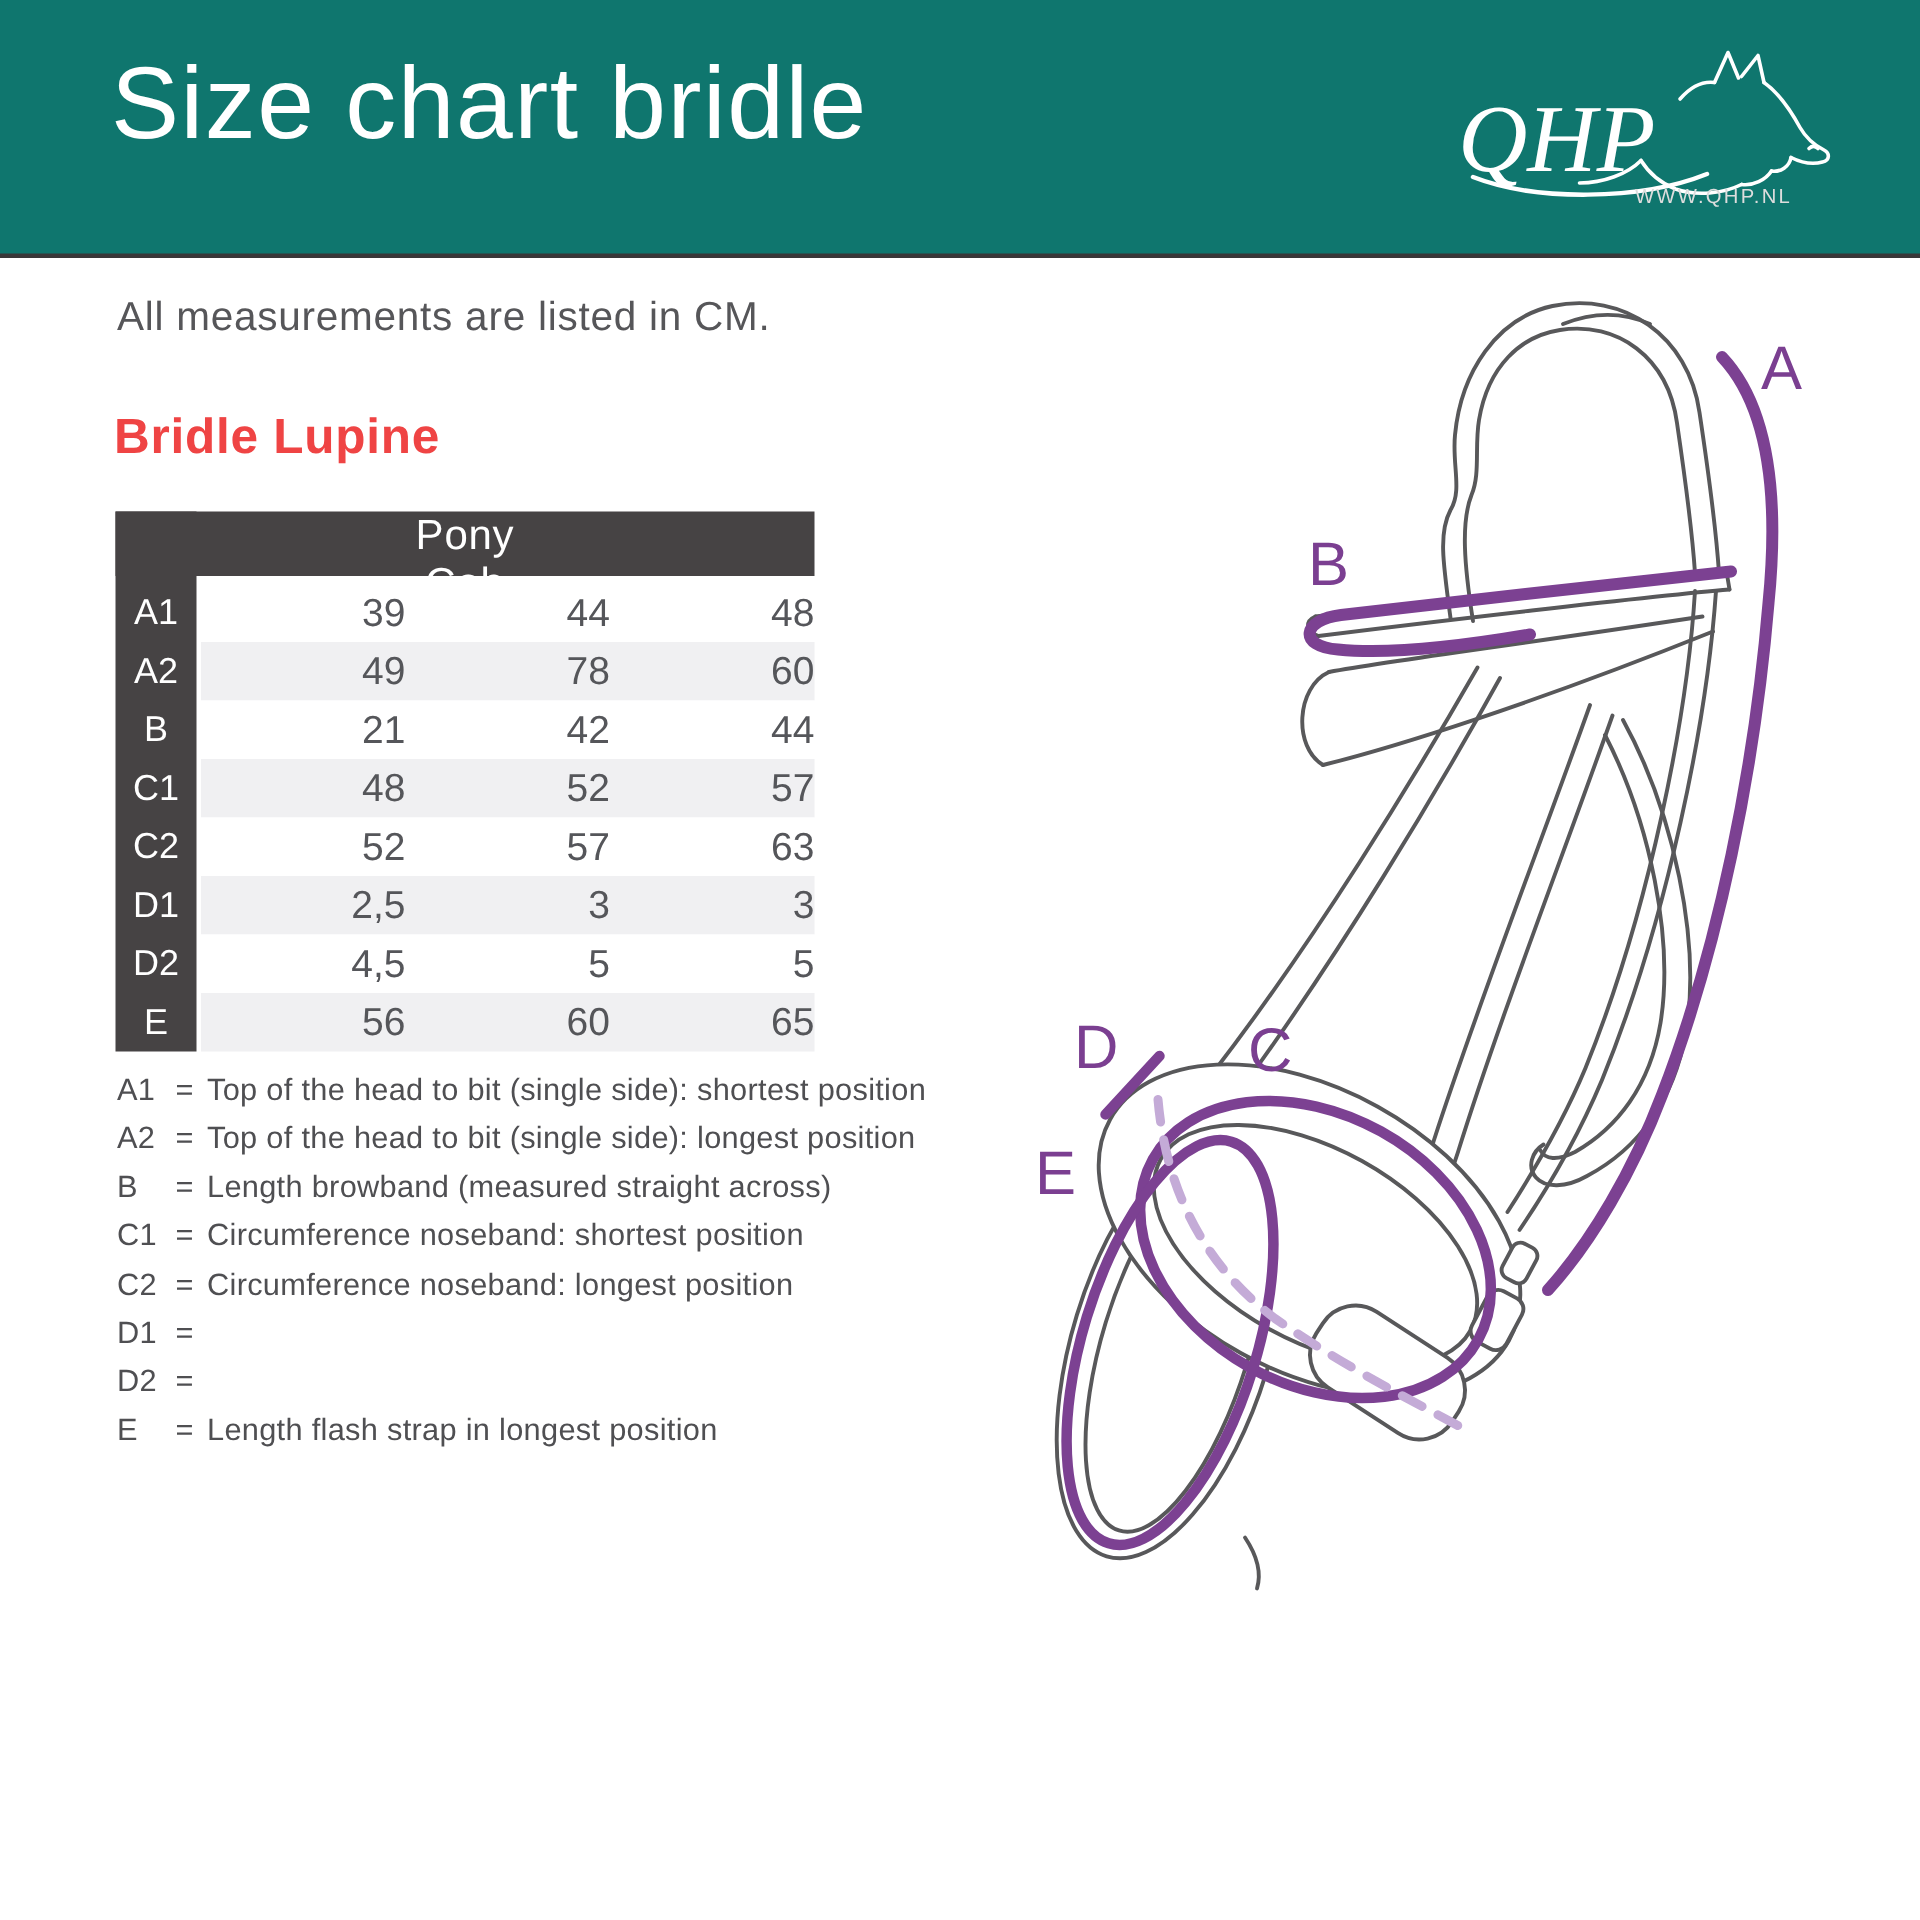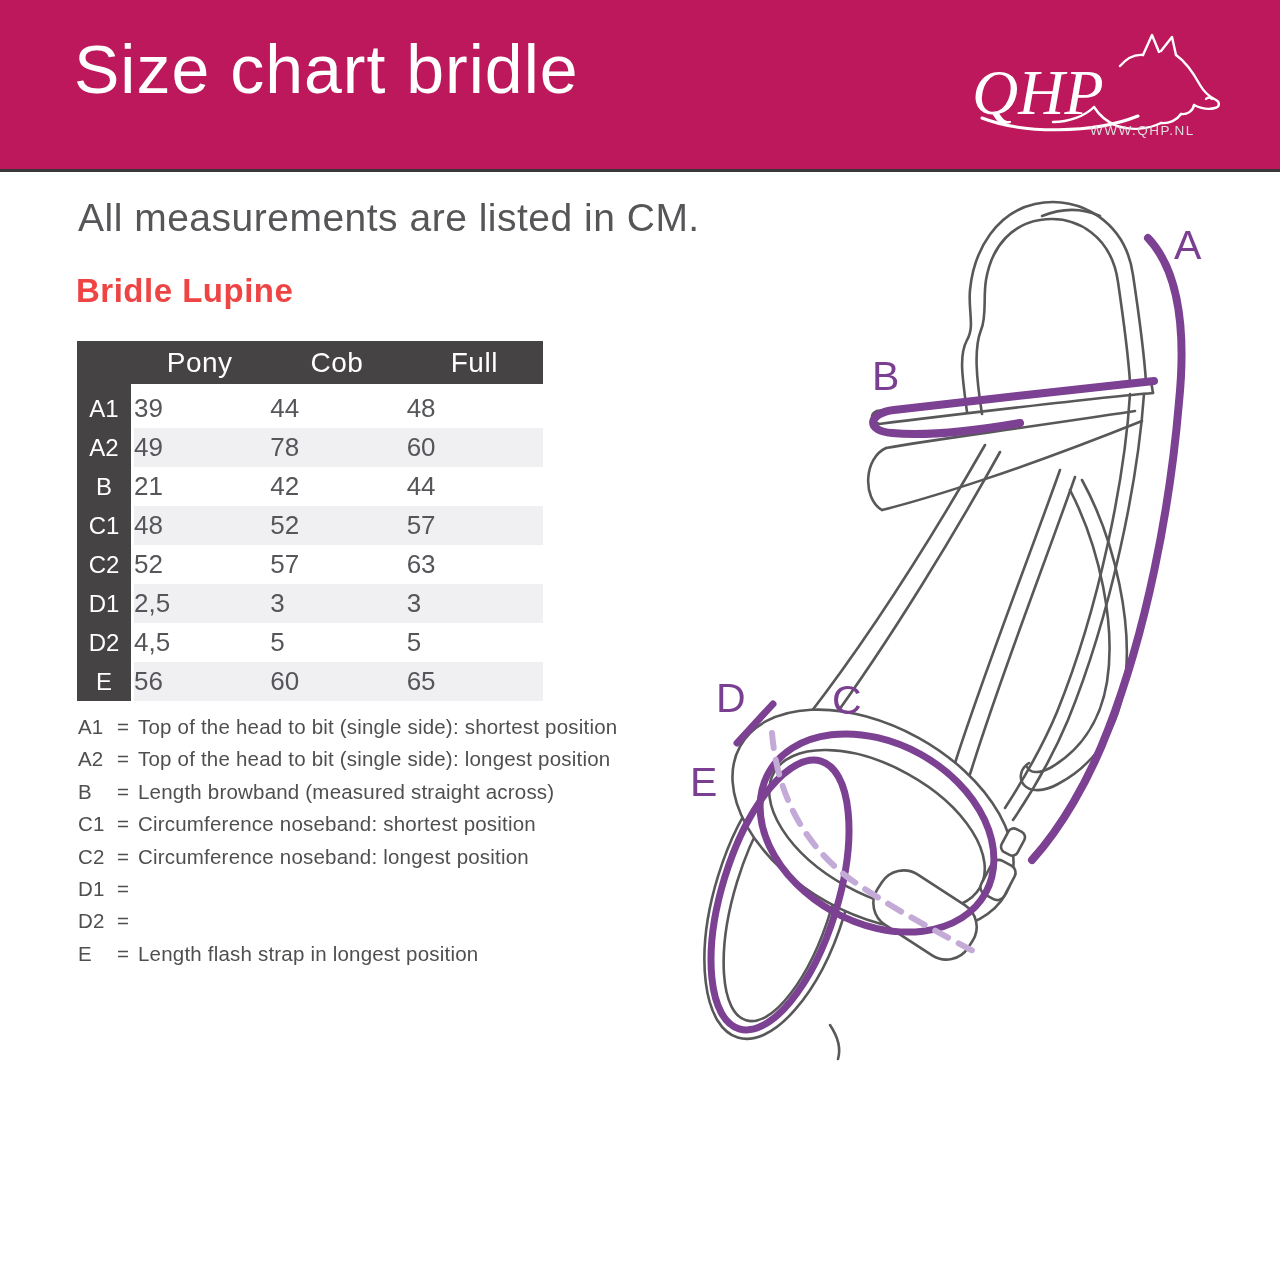--- a/index.html
+++ b/index.html
@@ -3,56 +3,57 @@
 <meta charset="utf-8">
 <style>
   html,body{margin:0;padding:0;background:#ffffff;}
   #page{
     position:relative;width:1280px;height:1280px;overflow:hidden;background:#ffffff;
     font-family:"Liberation Sans", sans-serif;
   }
   
   .hdr{
     position:absolute;left:0;top:0;width:1280px;height:169px;
-    background:#be185d;border-bottom:3px solid #393738;
+    background:#0f766e;border-bottom:3px solid #393738;
   }
   .hdr-title{
     position:absolute;left:74px;top:30px;
     font-size:68px;color:#ffffff;font-weight:400;letter-spacing:1px;
     font-family:"Liberation Sans", sans-serif;
   }
   .logo{position:absolute;left:968px;top:28px;width:270px;height:118px;}
   
   .intro{
-    position:absolute;left:78px;top:196px;font-size:39px;color:#565659;letter-spacing:.5px;
+    position:absolute;left:78px;top:196px;font-size:27px;color:#565659;letter-spacing:.5px;
   }
   .product{
     position:absolute;left:76px;top:272px;font-size:33px;font-weight:700;color:#ef4444;
     letter-spacing:.5px;
   }
   
   .table{position:absolute;left:77px;top:341px;width:466px;}
   .table::before{
     content:'';position:absolute;left:0;top:0;bottom:0;width:54px;background:#464344;
   }
   .thead{
     position:relative;display:flex;height:43px;background:#464344;color:#ffffff;
     align-items:center;
+    flex-direction:column;
   }
   .thead .corner{width:54px;flex:none;}
   .thead .hcol{flex:1;text-align:center;font-size:28px;letter-spacing:.5px;}
   .tbody{position:relative;margin-top:5px;}
   .trow{display:flex;height:39px;align-items:stretch;}
   .rlabel{
     width:54px;flex:none;color:#ffffff;font-size:24px;line-height:39px;text-align:center;
     position:relative;
   }
   .cells{flex:1;display:flex;margin-left:3px;background:#ffffff;}
   .trow:nth-child(even) .cells{background:#f0f0f2;}
-  .cell{flex:1;text-align:left;font-size:26px;line-height:39px;color:#55565a;}
+  .cell{flex:1;text-align:right;font-size:26px;line-height:39px;color:#55565a;}
   
   .legend{position:absolute;left:78px;top:711px;width:580px;}
   .lrow{display:flex;line-height:32.4px;font-size:20.5px;color:#4f4f52;letter-spacing:.2px;}
   .lkey{width:39px;flex:none;}
   .leq{width:21px;flex:none;}
   .ltext{flex:1;white-space:nowrap;}
   
   .bridle-svg{position:absolute;left:680px;top:180px;}
   .dlabel{
     position:absolute;font-size:41px;color:#7b3f91;font-weight:400;letter-spacing:1px;

